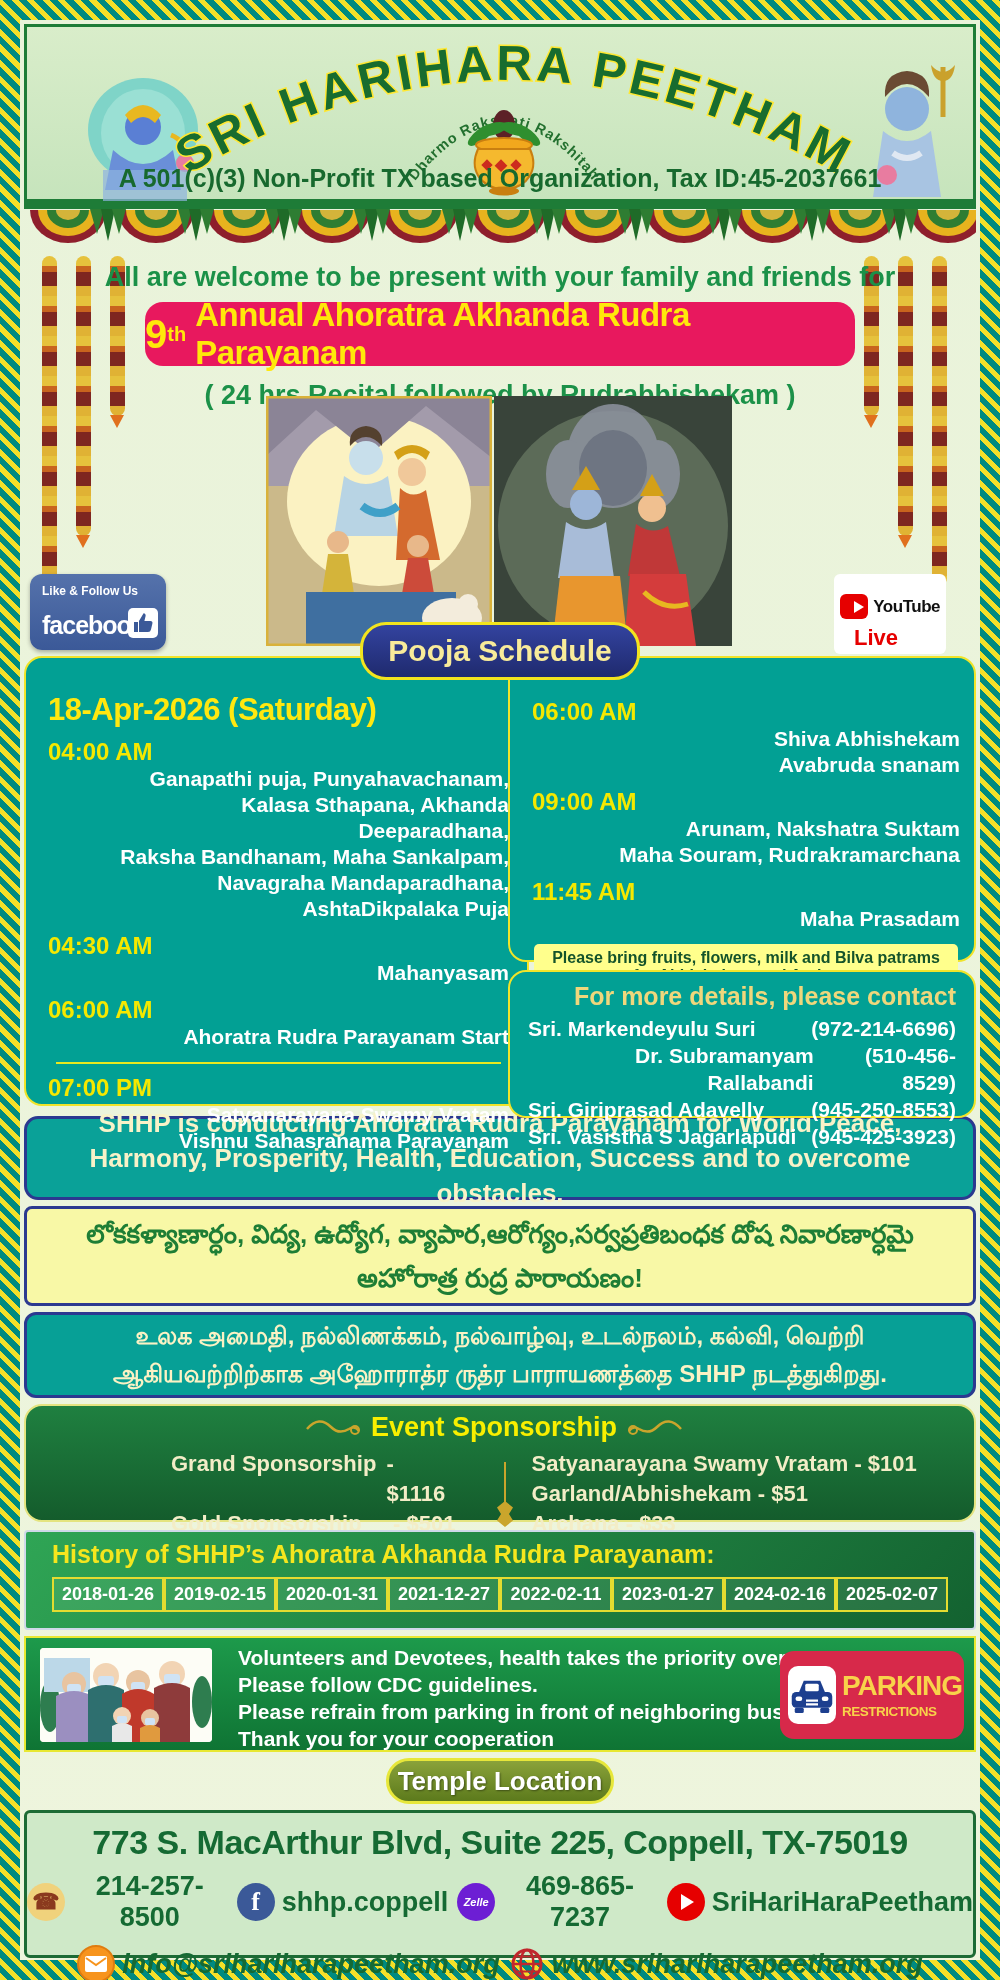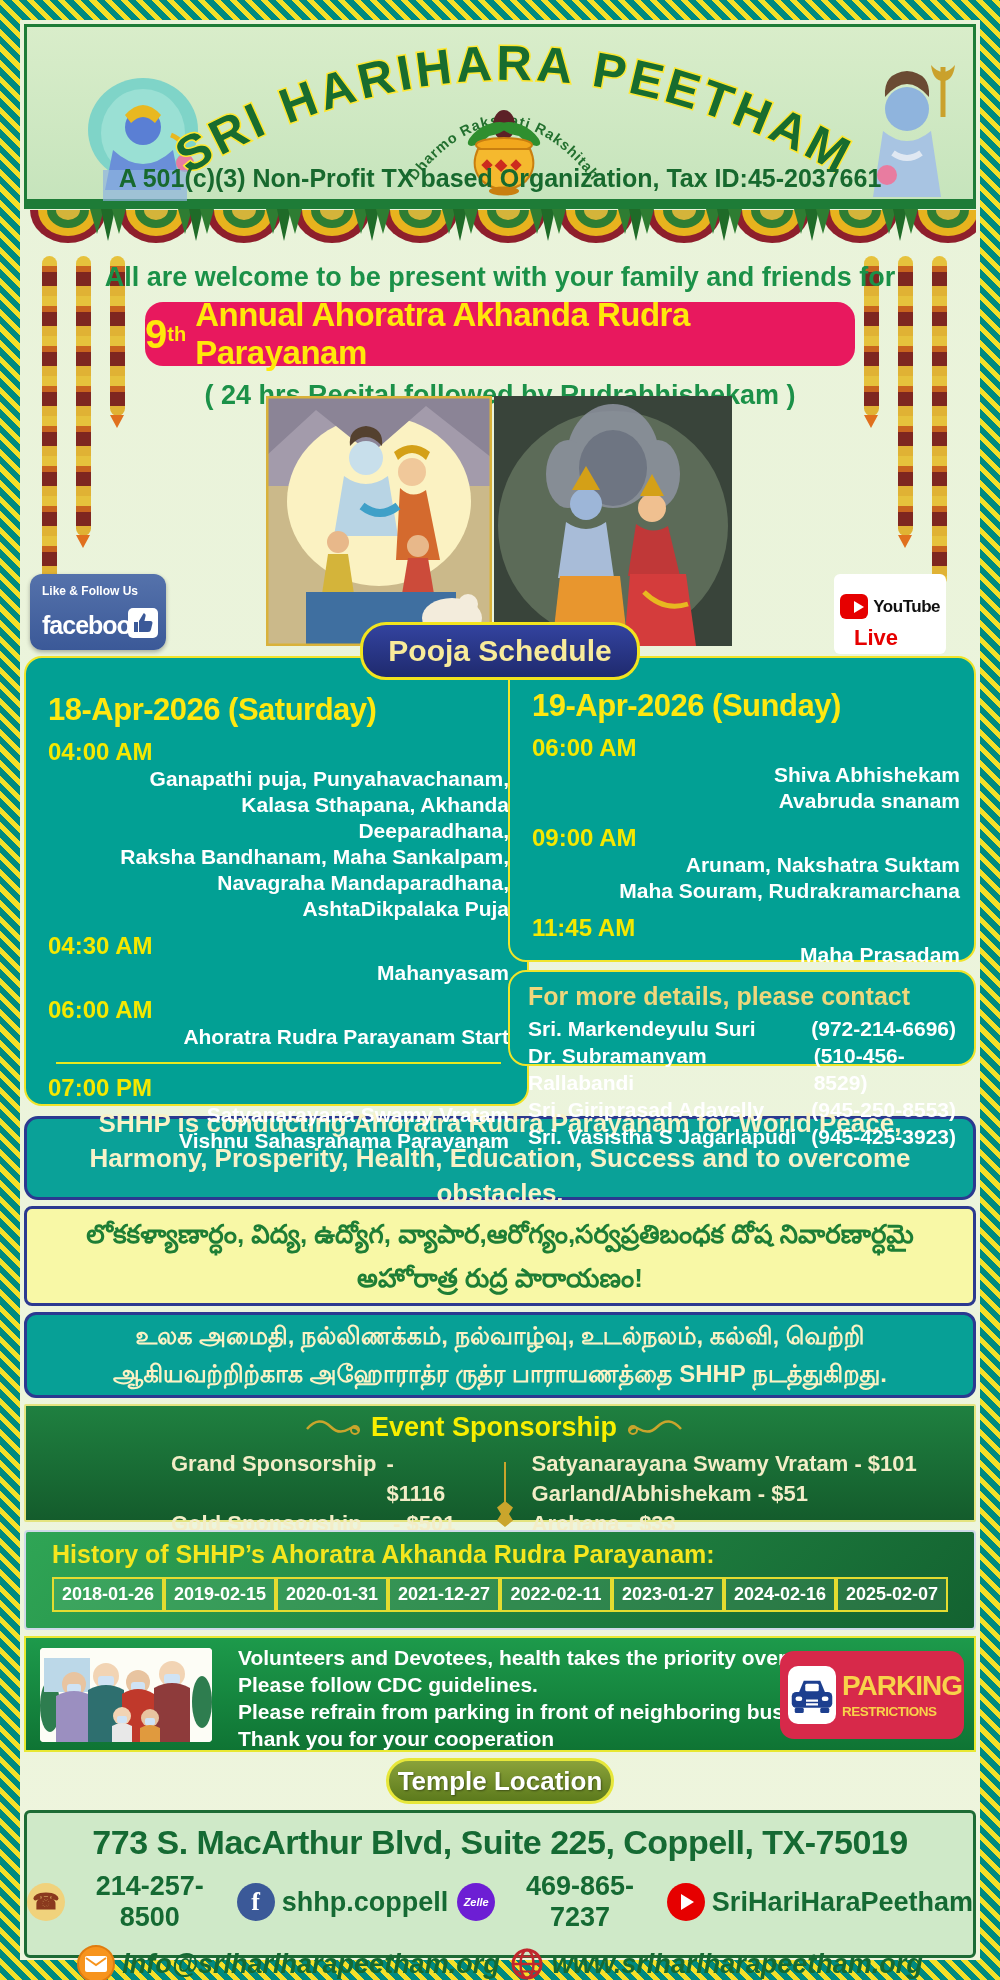--- a/index.html
+++ b/index.html
@@ -41,42 +41,42 @@
     border-top:6px solid transparent;border-bottom:6px solid transparent;}
   .yt-word{font-size:17px;font-weight:bold;color:#111;letter-spacing:-0.5px;}
   .yt-live{font-size:22px;font-weight:bold;color:#e60000;margin:6px 0 0 14px;}
   
   .pill{left:360px;top:622px;width:280px;height:58px;z-index:6;border-radius:26px;
     background:linear-gradient(180deg,#33439f,#1f2a6e);border:3px solid #f2e41e;box-sizing:border-box;
     display:flex;align-items:center;justify-content:center;color:#f8eb9a;font-size:30px;font-weight:bold;}
   .tealcard{background:#02a094;border:2px solid #f0e42a;border-radius:18px;box-sizing:border-box;z-index:2;}
   .card-left{left:24px;top:656px;width:505px;height:450px;padding:34px 18px 10px 22px;}
   .card-right{left:508px;top:656px;width:468px;height:306px;padding:30px 14px 10px 22px;}
-  .card-contact{left:508px;top:970px;width:468px;height:96px;padding:10px 18px;}
+  .card-contact{left:508px;top:970px;width:468px;height:148px;padding:10px 18px;text-align:right;}
   .day-date{color:#ffe810;font-size:31px;font-weight:bold;letter-spacing:-0.5px;}
   .slot-time{color:#f5e800;font-size:24px;font-weight:bold;margin-top:10px;}
   .slot-item{color:#ffffff;font-size:21px;font-weight:bold;line-height:26px;margin-left:52px;text-align:right;}
   .sched-hr{border:none;border-top:2px solid #e8e820;margin:12px 8px 2px 8px;}
   .note-strip{margin:12px 2px 0 2px;background:#ffff8c;border-radius:5px;padding:5px 6px;
     color:#14532a;font-size:16px;font-weight:bold;text-align:center;}
   .contact-title{color:#efd77c;font-size:25px;font-weight:bold;margin-bottom:4px;}
   .contact-row{display:flex;justify-content:space-between;color:#fff;font-size:21px;font-weight:bold;line-height:27px;}
   
   .purpose-en{left:24px;top:1116px;width:952px;height:84px;background:#0aa198;border:3px solid #2b3990;border-radius:14px;
     box-sizing:border-box;display:flex;align-items:center;justify-content:center;text-align:center;
     color:#f8f2c8;font-size:26px;font-weight:bold;line-height:35px;padding:0 40px;}
   .purpose-te{left:24px;top:1206px;width:952px;height:100px;background:#f8f8a6;border:3px solid #2b3990;border-radius:8px;
     box-sizing:border-box;display:flex;align-items:center;justify-content:center;text-align:center;
     color:#1e7e35;font-size:26px;font-weight:bold;line-height:44px;padding:0 24px;}
   .purpose-ta{left:24px;top:1312px;width:952px;height:86px;background:#07a096;border:3px solid #2b3990;border-radius:12px;
     box-sizing:border-box;display:flex;align-items:center;justify-content:center;text-align:center;
     color:#fbf2c4;font-size:24px;font-weight:bold;line-height:38px;padding:0 30px;}
   
   .spon{left:24px;top:1404px;width:952px;height:118px;background:linear-gradient(180deg,#1f8040,#145c2c);
-    border:2px solid #e4e480;border-radius:2px;box-sizing:border-box;padding:6px 12px 0 0;}
+    border:2px solid #e4e480;border-radius:18px;box-sizing:border-box;padding:6px 12px 0 0;}
   .spon-title-row{display:flex;align-items:center;justify-content:center;gap:10px;}
   .spon-title{color:#f8ef00;font-size:27px;font-weight:bold;}
   .spon-cols{display:flex;margin-top:6px;}
   .spon-left{width:46%;padding-left:145px;box-sizing:border-box;}
   .spon-right{flex:1;padding-left:75px;}
   .spon-row{display:flex;color:#f3edc7;font-size:22px;font-weight:bold;line-height:30px;}
   .spon-label{width:222px;}
   .spon-right .spon-row{display:block;}
   .spon-div{position:absolute;left:478px;top:56px;bottom:12px;width:0;
     border-left:1px solid #caa52c;border-right:1px solid #caa52c;}
@@ -315,21 +315,20 @@
     <div class="slot-item">Mahanyasam</div>
     <div class="slot-time">06:00 AM</div>
     <div class="slot-item">Ahoratra Rudra Parayanam Start</div>
     <hr class="sched-hr">
     <div class="slot-time">07:00 PM</div>
     <div class="slot-item">Satyanarayana Swamy Vratam</div>
     <div class="slot-item">Vishnu Sahasranama Parayanam</div>
   </div>
 
   <div class="abs tealcard card-right">
-    <div class="day-date">19-Apr-2026 (Sunday)</div>
     <div class="slot-time">06:00 AM</div>
     <div class="slot-item">Shiva Abhishekam</div>
     <div class="slot-item">Avabruda snanam</div>
     <div class="slot-time">09:00 AM</div>
     <div class="slot-item">Arunam, Nakshatra Suktam</div>
     <div class="slot-item">Maha Souram, Rudrakramarchana</div>
     <div class="slot-time">11:45 AM</div>
     <div class="slot-item">Maha Prasadam</div>
     <div class="note-strip">Please bring fruits, flowers, milk and Bilva patrams for Abhishekam and Archana.</div>
   </div>

